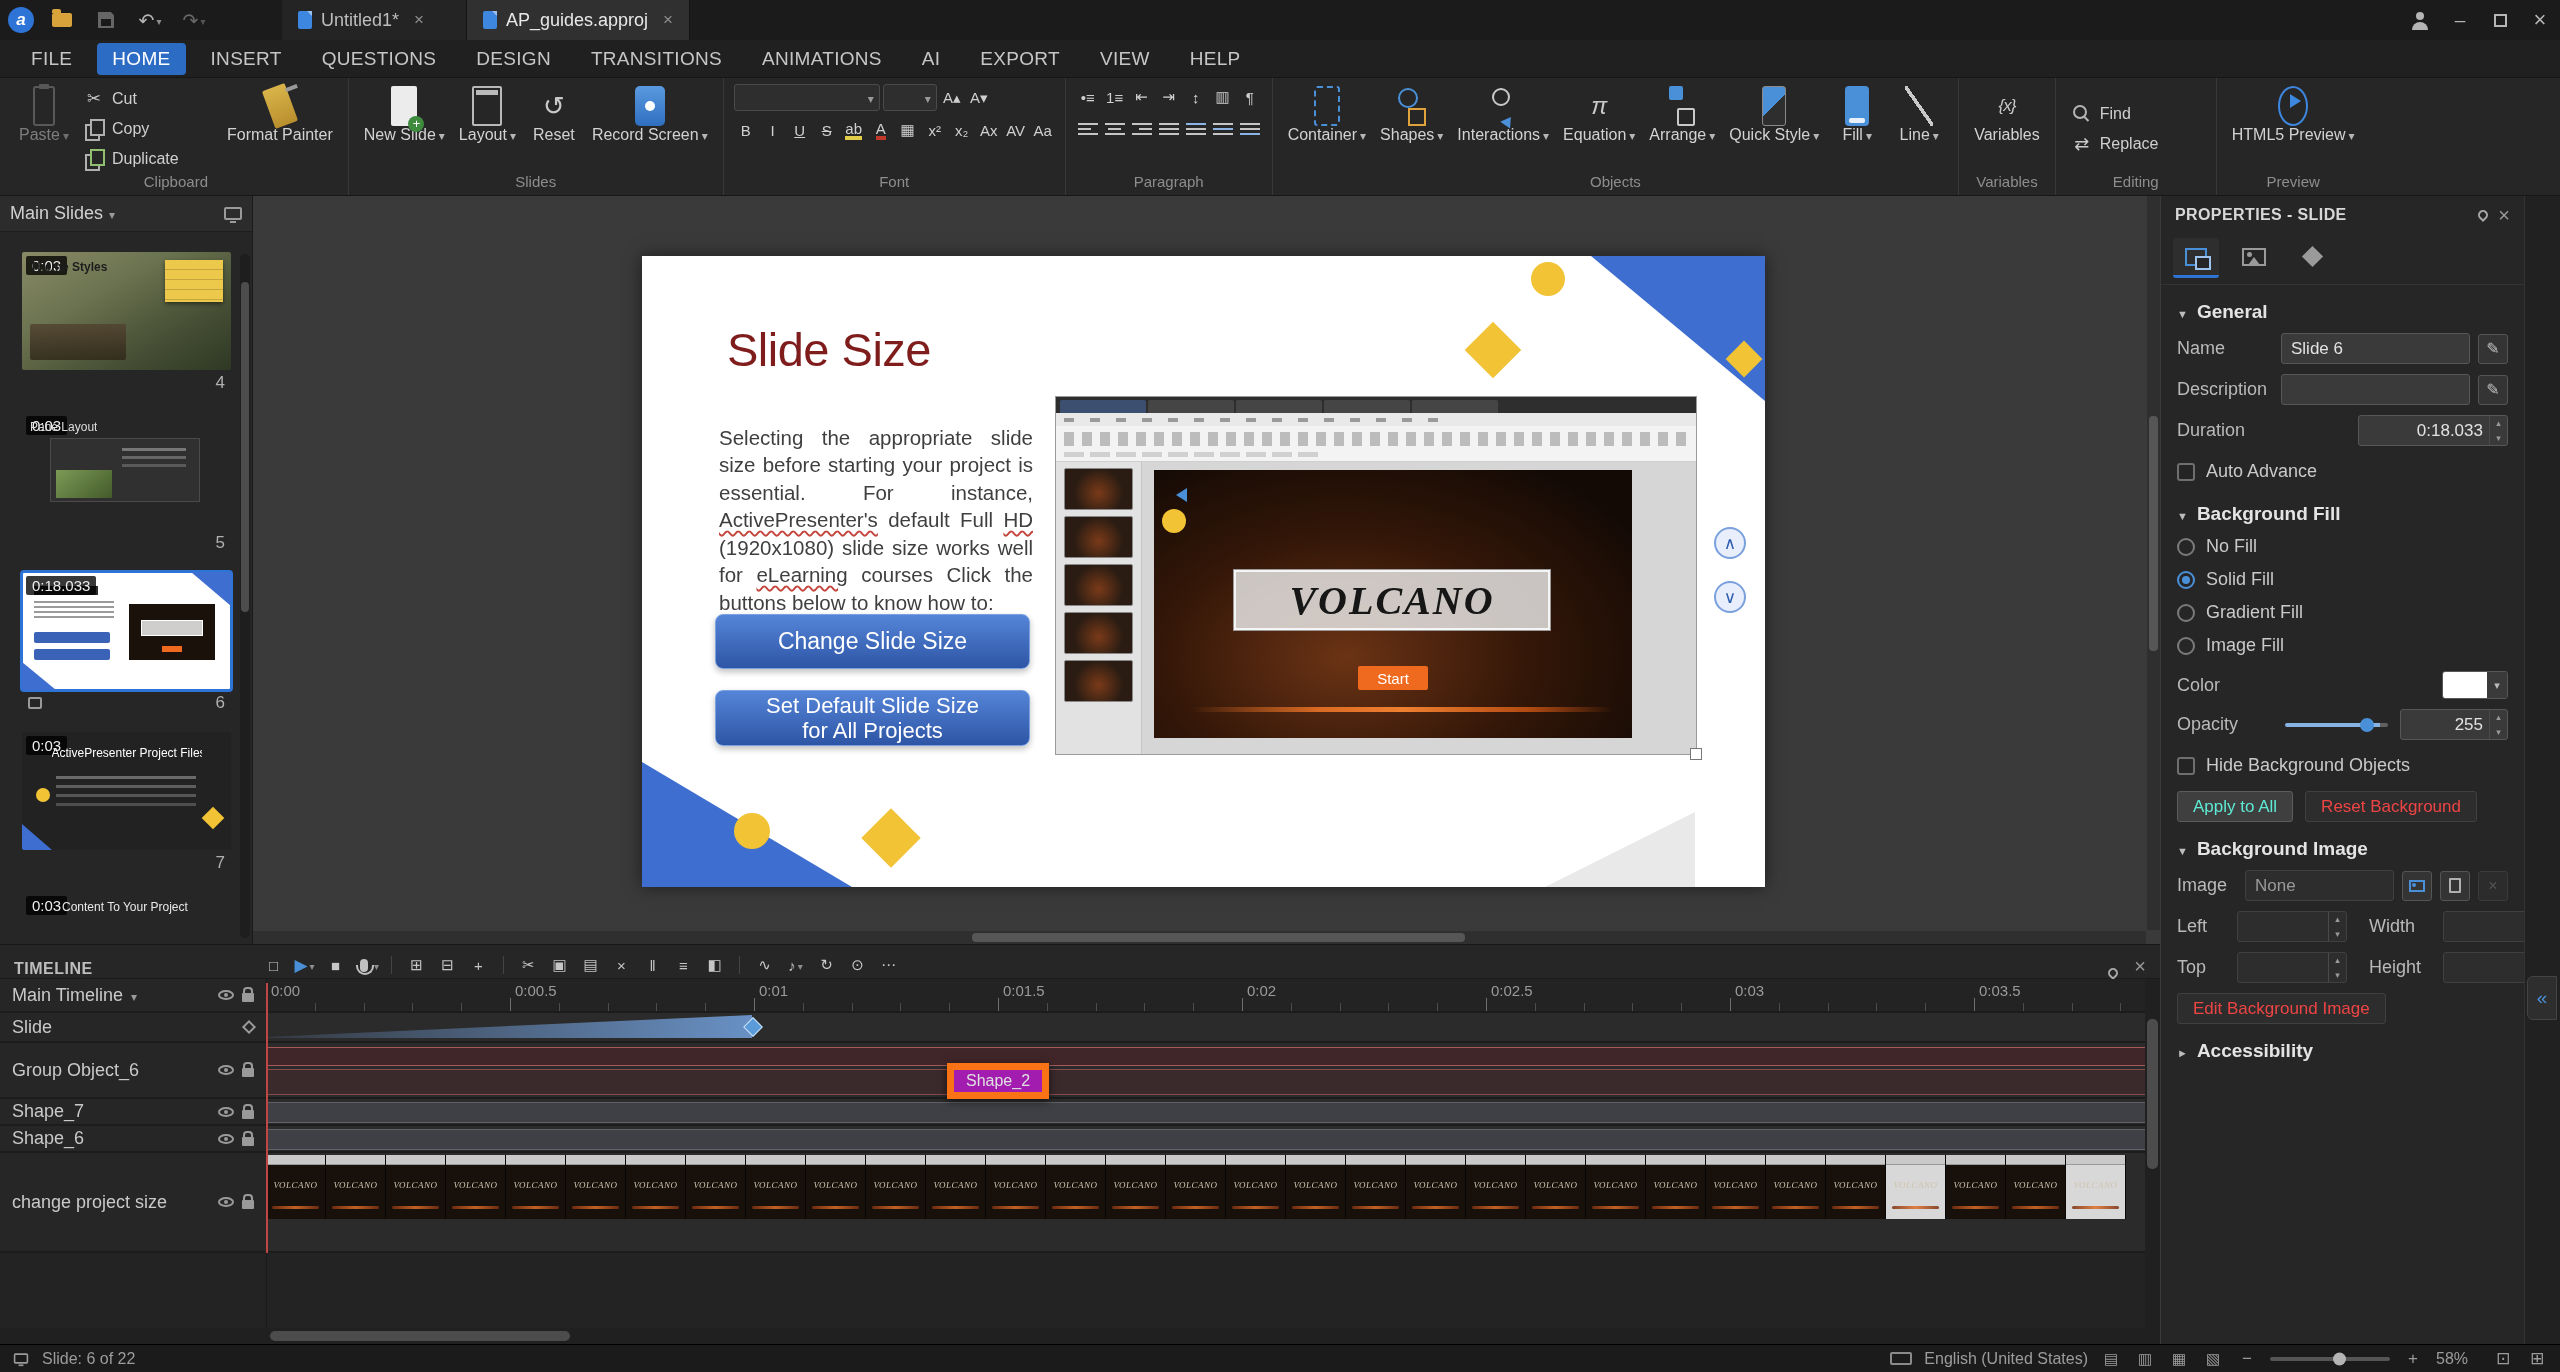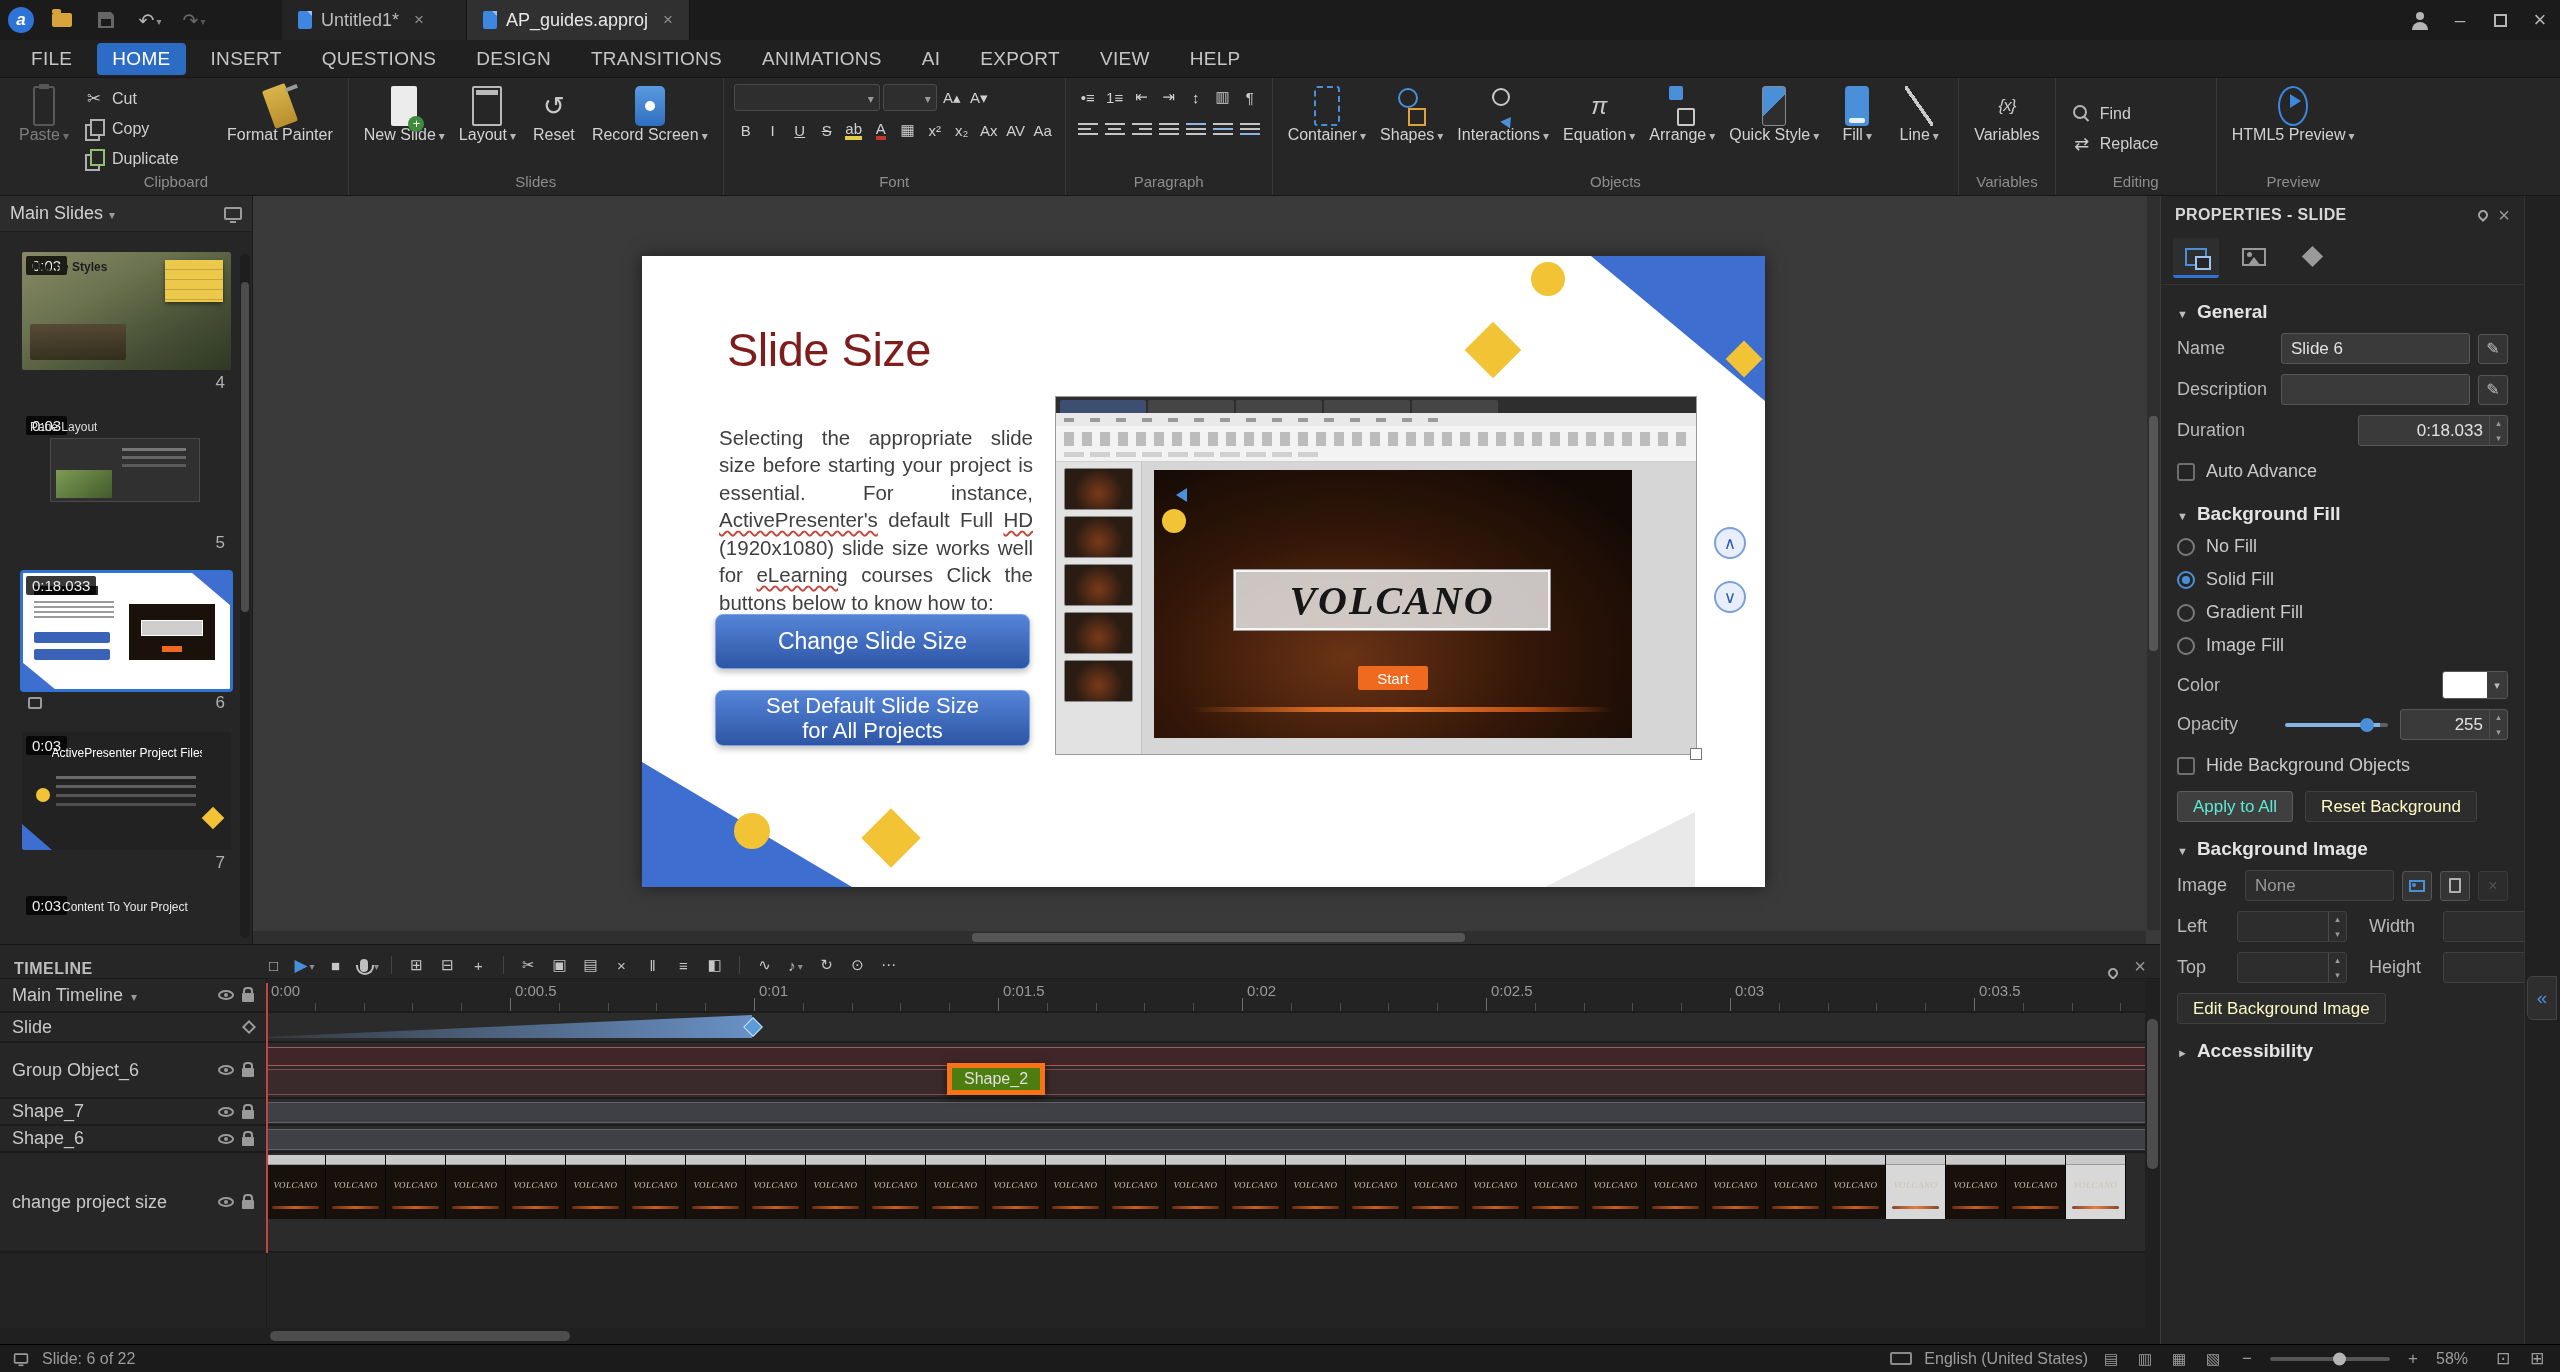--- a/index.html
+++ b/index.html
@@ -244,21 +244,21 @@
   .ic-slide .lane::after{left:480px;top:50%;width:12px;height:12px;background:#5b9bd9;border:1px solid #cfe2f7;transform:translateY(-50%) rotate(45deg)}
   .ic-group .lane::before{left:0;right:8px;top:4px;height:17px;background:#402629;border:1px solid #a85a5a}
   .ic-group .lane::after{left:0;right:8px;top:26px;height:24px;background:#3a2a2c;border:1px solid #8a4a4a}
   .ic-shape .lane::before{left:0;right:8px;top:3px;height:19px;background:#3e4045;border:1px solid #5f6166}
   .filmstrip{position:absolute;left:0;right:16px;top:2px;height:64px;display:flex;overflow:hidden}
   .frame{position:relative;flex:0 0 60px;background:#17100b;border-right:1px solid #070707;overflow:hidden}
   .frame::before{content:"";position:absolute;left:0;top:0;right:0;height:9px;background:#c9c9c9;border-bottom:1px solid #9a9a9a}
   .frame::after{content:"";position:absolute;left:6px;right:6px;bottom:10px;height:3px;background:linear-gradient(to right,#7a2f10,#e0702a,#7a2f10);border-radius:2px;opacity:.85}
   .frame span{position:absolute;left:0;right:0;top:25px;text-align:center;font-size:9px;color:#cfc3ae;font-style:italic;font-family:"Liberation Serif","DejaVu Serif",serif;letter-spacing:.5px}
   .frame:nth-child(28),.frame:nth-child(31){background:#d8d8d8}
-  .tl-tooltip{position:absolute;left:947px;top:84px;background:#4d7c0f;border:5px solid #f97316;color:#e0e0e0;font-size:16px;padding:2px 12px;z-index:6;box-shadow:0 2px 8px rgba(0,0,0,.6)}
+  .tl-tooltip{position:absolute;left:947px;top:84px;background:#a21caf;border:7px solid #f97316;color:#e0e0e0;font-size:16px;padding:2px 12px;z-index:6;box-shadow:0 2px 8px rgba(0,0,0,.6)}
   .playhead{position:absolute;left:266px;top:4px;height:270px;width:2px;background:#c04545;z-index:5;display:block}
   .tl-vscroll{position:absolute;right:0;top:0;bottom:0;width:15px;background:#202020}
   .tl-vscroll i{position:absolute;left:2px;right:2px;top:40px;height:150px;background:#4c4c4c;border-radius:5px;display:block}
   .tl-hscroll{height:16px;background:#202020;position:relative}
   .tl-hscroll i{position:absolute;left:270px;width:300px;top:3px;bottom:3px;background:#4c4c4c;border-radius:5px;display:block}
   .ic-eye{width:16px;height:10px;border:2px solid #9a9a9a;border-radius:50%;position:relative;display:inline-block;flex-shrink:0}
   .ic-eye::after{content:"";position:absolute;left:50%;top:50%;transform:translate(-50%,-50%);width:4px;height:4px;background:#9a9a9a;border-radius:50%}
   .ic-lock{width:12px;height:9px;background:#9a9a9a;border-radius:1px;position:relative;display:inline-block;margin-top:5px;flex-shrink:0}
   .ic-lock::before{content:"";position:absolute;left:1px;top:-6px;width:6px;height:5px;border:2px solid #9a9a9a;border-bottom:none;border-radius:4px 4px 0 0}
   .ic-tag{width:10px;height:10px;border:2px solid #9a9a9a;transform:rotate(45deg);display:inline-block;flex-shrink:0}
@@ -304,21 +304,21 @@
   .radio{width:18px;height:18px;border:2px solid #7b7b7b;border-radius:50%;position:relative;flex-shrink:0;display:inline-block}
   .radio-row.active .radio{border-color:#4a90d9}
   .radio-row.active .radio::after{content:"";position:absolute;inset:3px;background:#4a90d9;border-radius:50%}
   .swatch-wrap{display:flex;align-items:center;border:1px solid #575757;border-radius:3px;overflow:hidden;height:28px}
   .swatch{width:44px;height:26px;background:#fff;display:inline-block}
   .car2{width:20px;display:flex;align-items:center;justify-content:center;background:#3a3a3a;height:100%}
   .car2::before{content:"▾";font-size:11px;color:#bbb}
   .slider{flex:1;height:4px;background:linear-gradient(to right,#87b2e4 0 92%,#606060 92%);border-radius:2px;position:relative;margin:0 4px}
   .slider::after{content:"";position:absolute;right:14px;top:50%;width:14px;height:14px;background:#4a90d9;border-radius:50%;transform:translateY(-50%)}
   .pbtn{height:31px;padding:0 15px;background:#3f3f3f;border:1px solid #5c5c5c;border-radius:3px;color:#5eead4;font-size:17px}
-  .pbtn.dis{background:#2d2d2d;border-color:#404040;color:#fef9c3}
+  .pbtn.dis{background:#2d2d2d;border-color:#404040;color:#ef4444}
   .btnrow{gap:12px}
   .right-strip{width:36px;background:#212121;border-left:1px solid #333;position:relative}
   .collapse-tab{position:absolute;left:2px;top:780px;width:30px;height:44px;background:#2e2e2e;border:1px solid #444;border-radius:6px 0 0 6px;display:flex;align-items:center;justify-content:center;color:#4a90d9;font-size:19px}
 
   
   .statusbar{height:28px;background:#1b1b1b;border-top:1px solid #000;display:flex;align-items:center;padding:0 12px;gap:12px;font-size:16px;color:#9c9c9c;flex-shrink:0}
   .statusbar .ic-monitor{transform:scale(.8)}
   .ic-kbd{width:22px;height:13px;border:2px solid #8a8a8a;border-radius:2px;display:inline-block}
   .sbico{min-width:22px;height:22px;display:flex;align-items:center;justify-content:center;color:#9c9c9c;font-size:15px}
   .ico-v1::before{content:"▤"}.ico-v2::before{content:"▥"}.ico-v3::before{content:"▦"}.ico-v4::before{content:"▧"}

